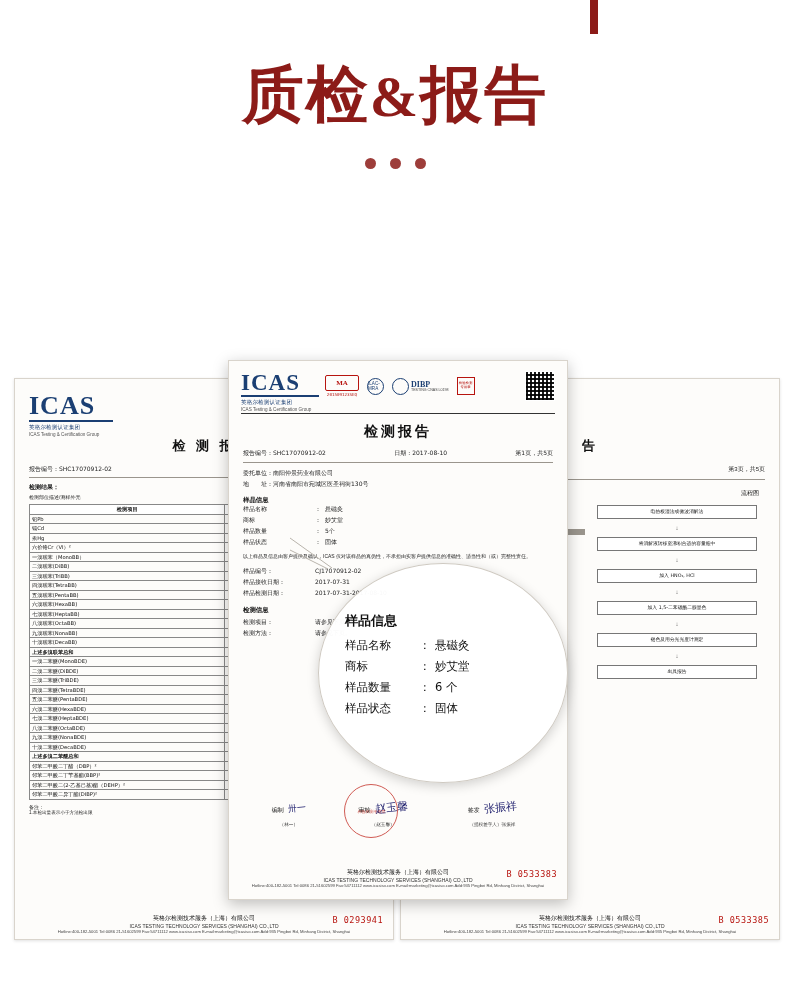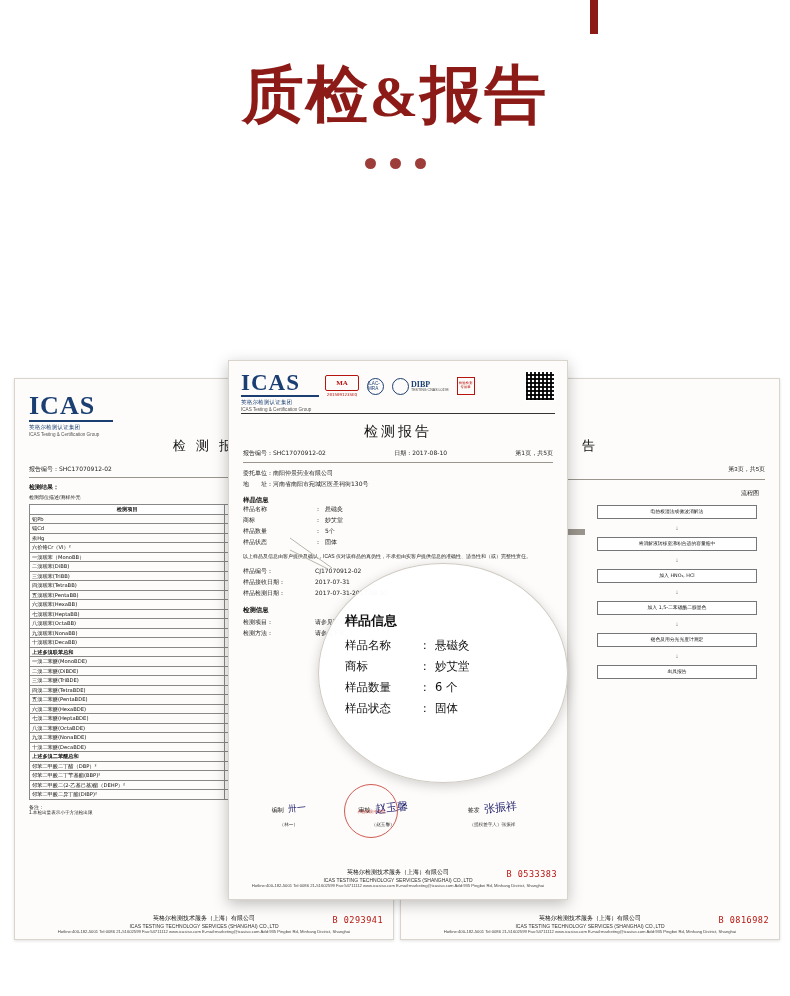--- a/index.html
+++ b/index.html
@@ -104,21 +104,21 @@
     background:
       repeating-linear-gradient(0deg, #1a1a1a 0 2px, #fff 2px 4px),
       repeating-linear-gradient(90deg, #1a1a1a 0 2px, #fff 2px 4px);
     background-blend-mode: multiply;
     border: 1px solid #fff;
   }
 
   .doc-title {
     text-align: center;
     font-family: "DejaVu Sans", sans-serif;
-    font-weight: normal;
+    font-weight: bold;
     letter-spacing: 3px;
     color: #111;
   }
 
   .meta-row {
     display: flex;
     font-size: 6px;
     color: #222;
     font-family: "DejaVu Sans", sans-serif;
     margin-bottom: 2px;
@@ -514,21 +514,21 @@
       <div class="hr-thin"></div>
       <div class="hr-thin"></div>
       <div class="hr-thin"></div>
     </div>
 
     <div class="footer-band">
       <div class="cn">英格尔检测技术服务（上海）有限公司</div>
       <div>ICAS TESTING TECHNOLOGY SERVICES (SHANGHAI) CO.,LTD</div>
       <div class="hot">Hotline:400-182-5001  Tel:0086 21-51602599  Fax:54711112  www.icasiso.com  E-mail:marketing@icasiso.com  Add:935 Pingbei Rd, Minhang District, Shanghai</div>
     </div>
-    <div class="redcode">B 0816982</div>
+    <div class="redcode">B 0533385</div>
   </div>
 
   <div class="sheet sheet-center">
 
     <div style="position:absolute;left:12px;top:10px;width:78px;" class="icas-logo">
       <div class="big" style="font-size:23px;">ICAS</div>
       <div class="icas-rule"></div>
       <div class="cn">英格尔检测认证集团</div>
       <div class="en">ICAS Testing &amp; Certification Group</div>
     </div>

